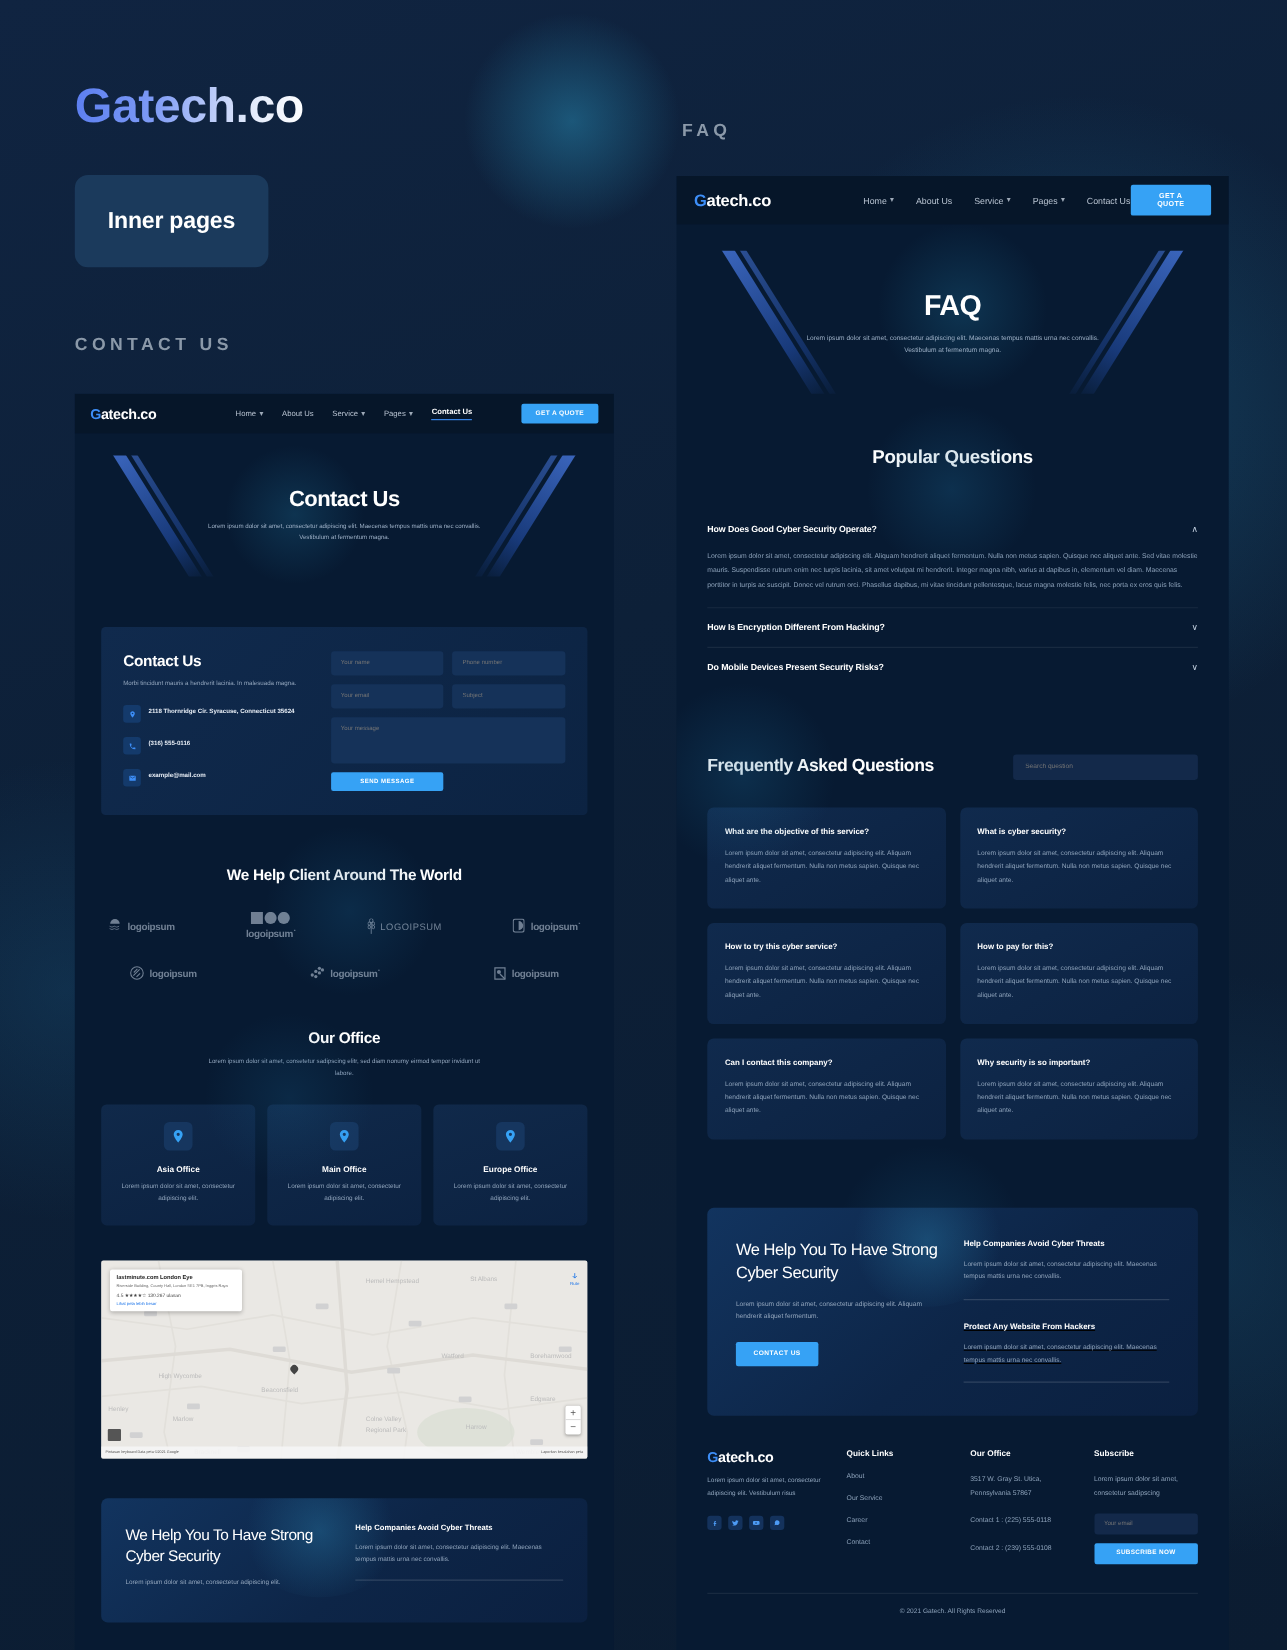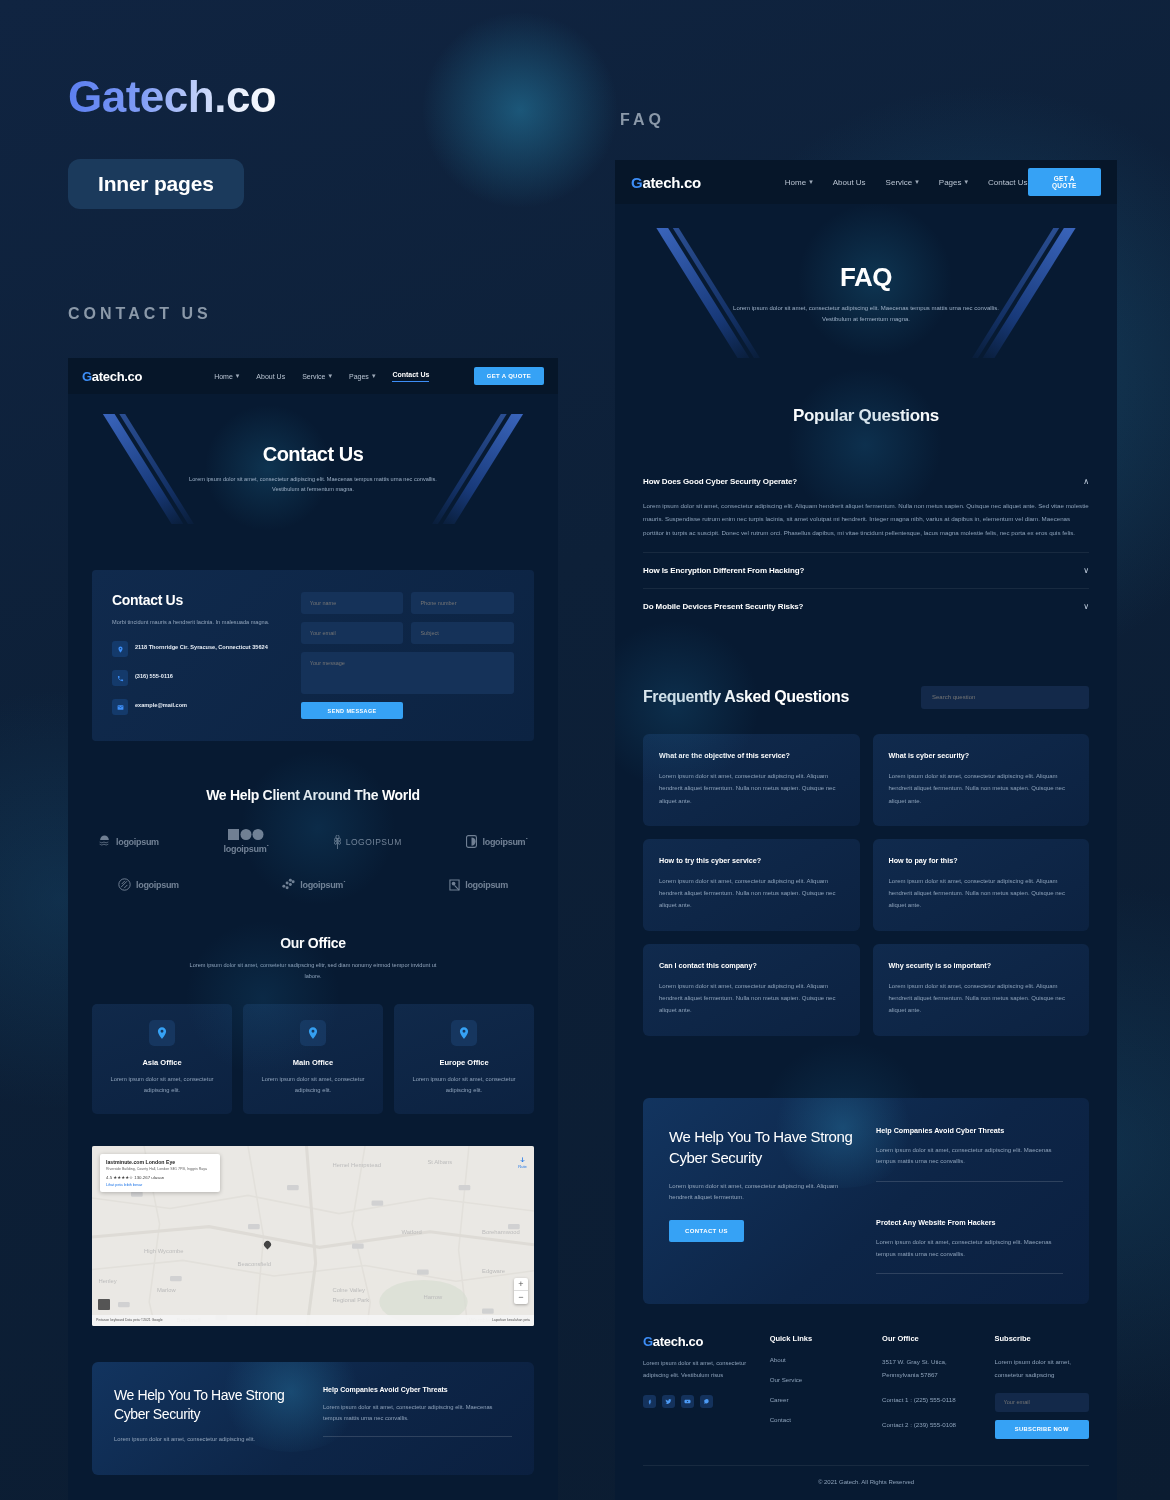--- a/index.html
+++ b/index.html
@@ -22,21 +22,21 @@
 
   
   .brand-title {
     position: absolute; left: 68px; top: 72px;
     font-size: 44px; font-weight: 700; letter-spacing: -0.5px;
     background: linear-gradient(95deg, #5b7ef0 0%, #7e9bf5 35%, #dfe8fb 75%, #ffffff 100%);
     -webkit-background-clip: text; background-clip: text; color: transparent;
   }
   .pill {
     position: absolute; left: 68px; top: 159px;
-    padding: 13px 30px; border-radius: 12px;
+    padding: 30px 30px; border-radius: 12px;
     background: rgba(29,62,98,0.85);
     color: #fff; font-size: 21px; font-weight: 700; letter-spacing: -0.2px;
   }
   .sec-label {
     position: absolute; color: #8b99a9;
     font-size: 16px; font-weight: 700; letter-spacing: 4px;
   }
   .lbl-contact { left: 68px; top: 305px; }
   .lbl-faq { left: 620px; top: 111px; }
 
@@ -722,21 +722,21 @@
         <h3 style="font-size:15px;line-height:1.4;">We Help You To Have Strong Cyber Security</h3>
         <p style="font-size:6px;line-height:1.95;margin-top:13px;">Lorem ipsum dolor sit amet, consectetur adipiscing elit. Aliquam hendrerit aliquet fermentum.</p>
         <button class="cta-btn" style="font-size:6px;padding:8px 16px;margin-top:16px;">CONTACT US</button>
       </div>
       <div class="cta-right">
         <div class="cta-blk">
           <h5 style="font-size:7.2px;">Help Companies Avoid Cyber Threats</h5>
           <p style="font-size:6px;line-height:1.95;margin-top:10px;">Lorem ipsum dolor sit amet, consectetur adipiscing elit. Maecenas tempus mattis urna nec convallis.</p>
           <div class="rule" style="margin-top:13px;"></div>
         </div>
-        <div class="cta-blk" style="margin-top:36px;">
+        <div class="cta-blk" style="margin-top:19px;text-decoration:underline;">
           <h5 style="font-size:7.2px;">Protect Any Website From Hackers</h5>
           <p style="font-size:6px;line-height:1.95;margin-top:10px;">Lorem ipsum dolor sit amet, consectetur adipiscing elit. Maecenas tempus mattis urna nec convallis.</p>
           <div class="rule" style="margin-top:13px;"></div>
         </div>
       </div>
     </div>
 
     <div class="footer">
       <div class="fcol brandcol">
         <div class="flogo"><span class="g">G</span><span class="rest">atech.co</span></div>

